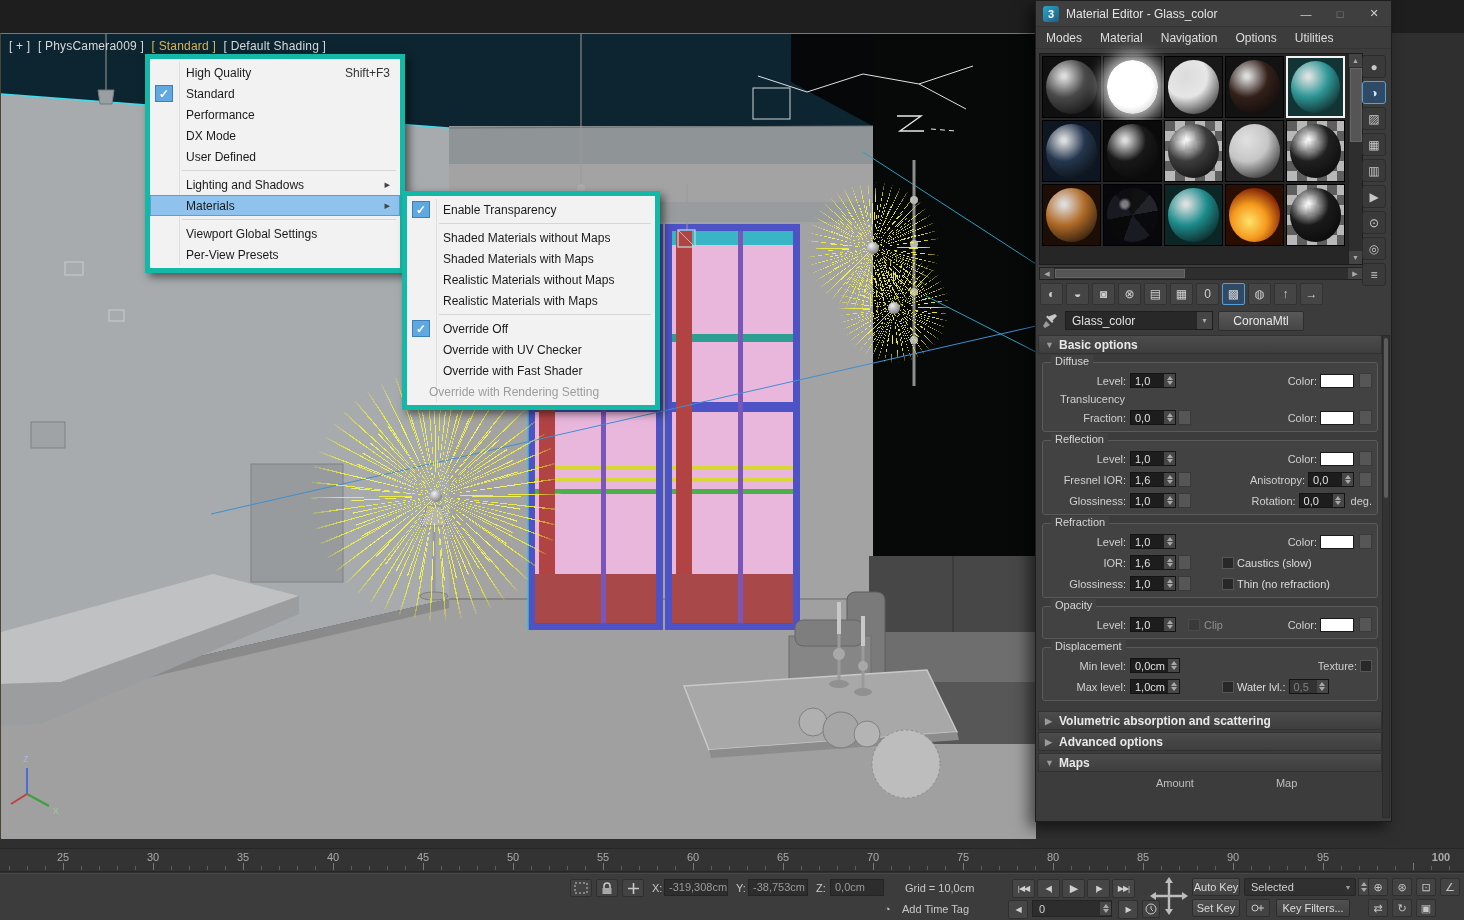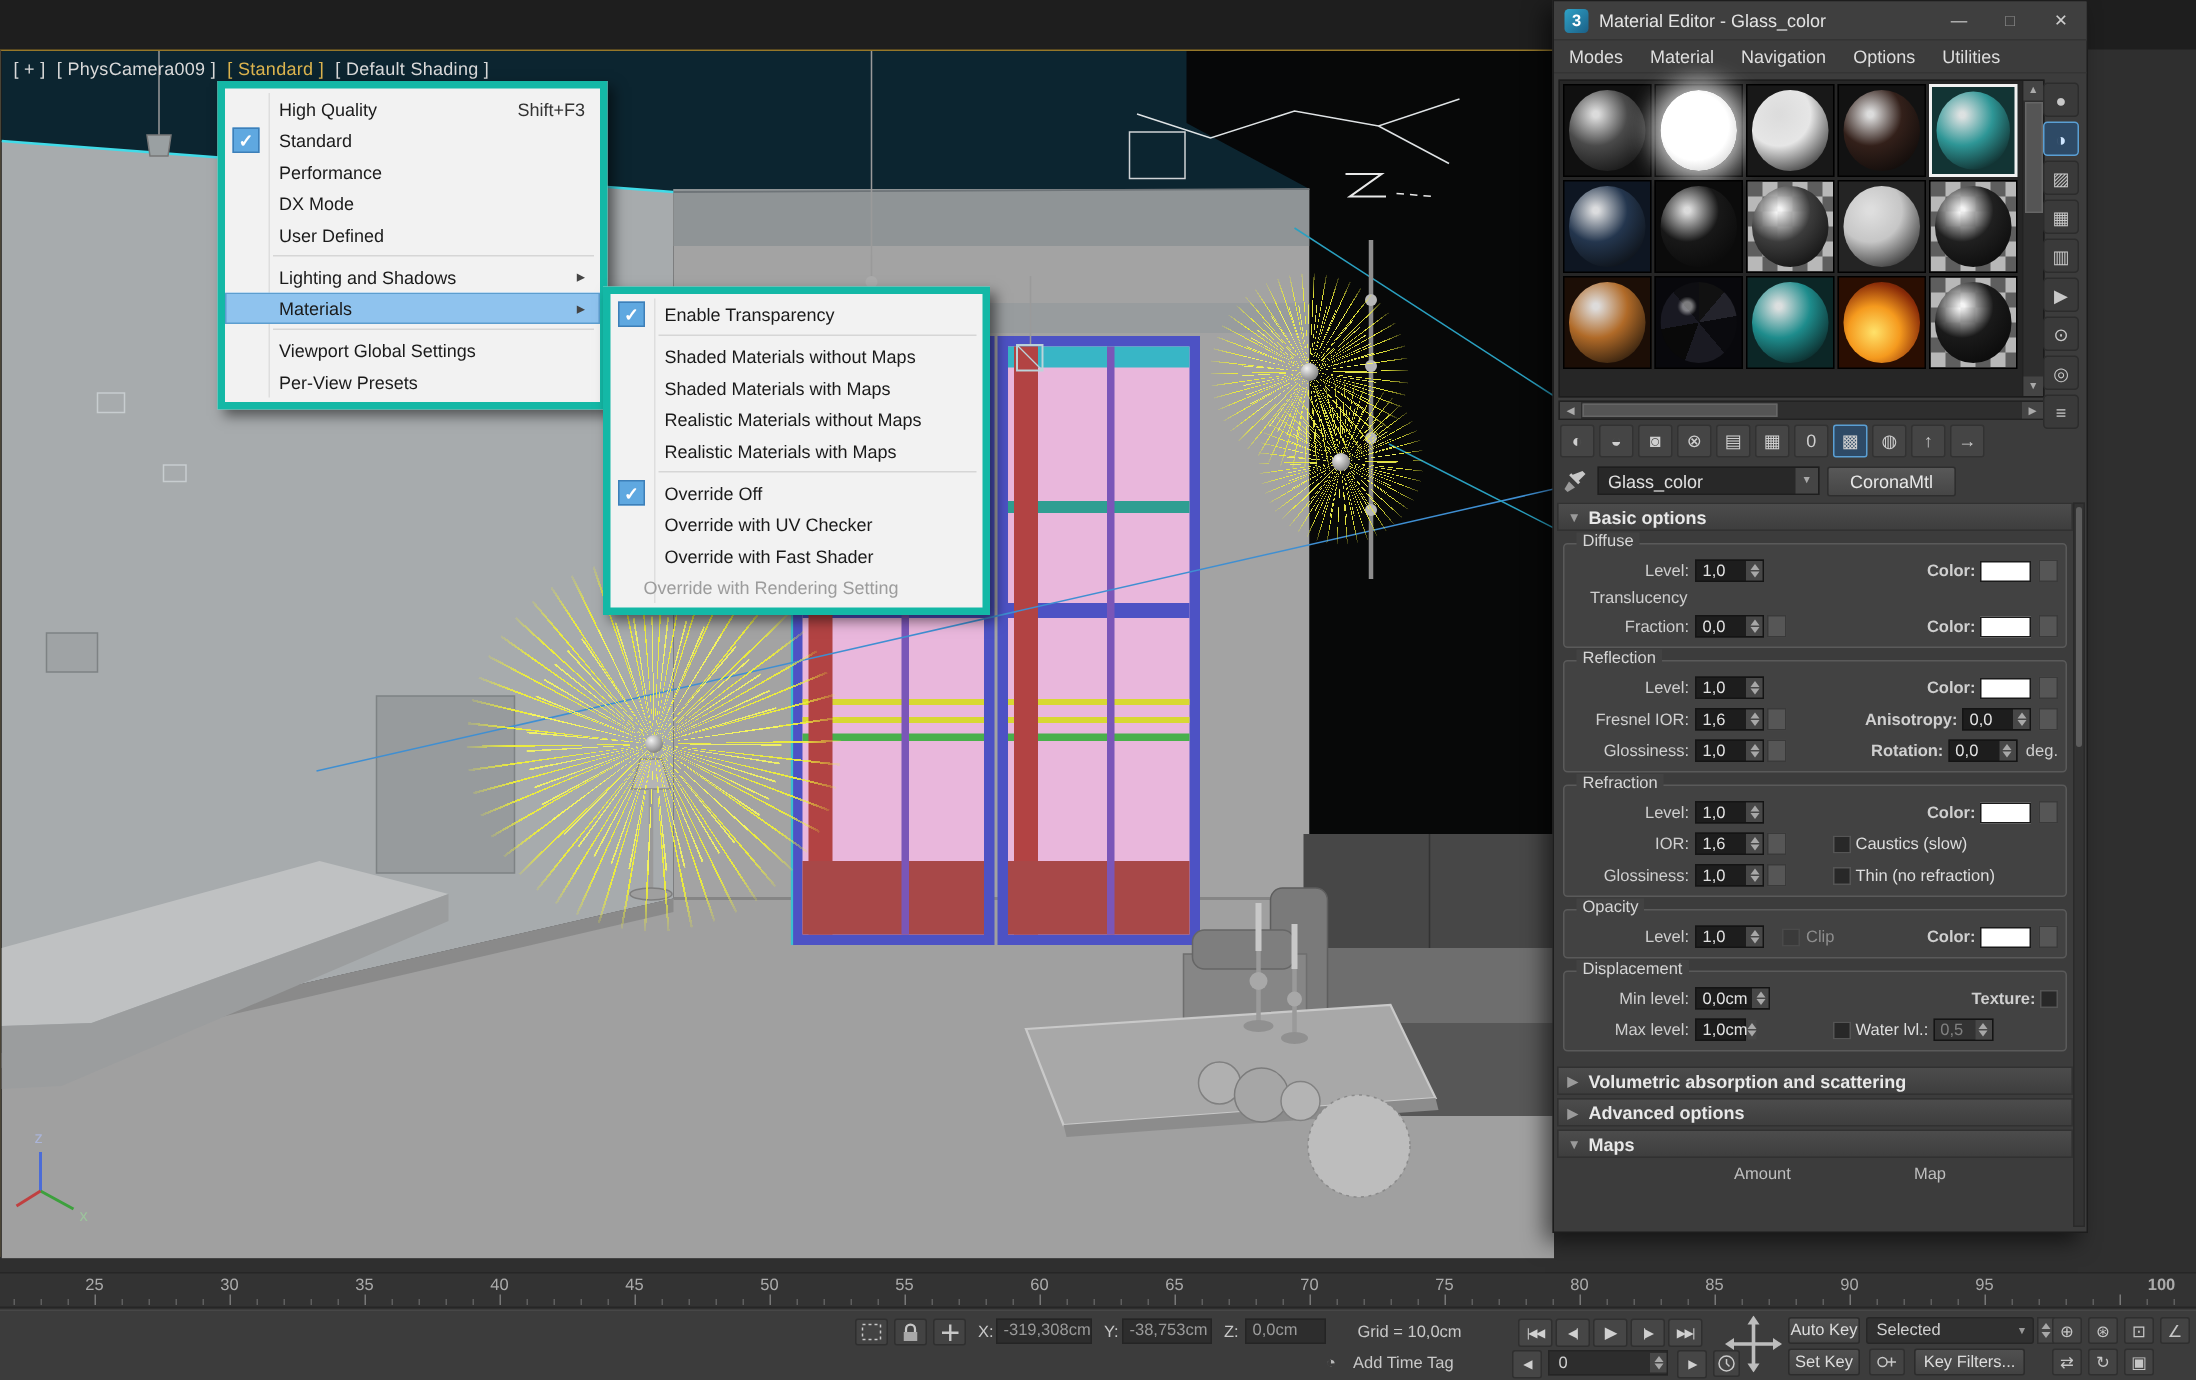--- a/index.html
+++ b/index.html
@@ -91,21 +91,21 @@
   .pscroll { position:absolute; right:1px; top:334px; bottom:3px; width:8px; background:#333; border:1px solid #2a2a2a; }
   .pscroll .pthumb { position:absolute; top:2px; left:1px; width:4px; height:160px; background:#5d5d5d; border-radius:2px; }
 
   .rhead { height:19px; background:linear-gradient(#4c4c4c,#3e3e3e); border:1px solid #313131; display:flex; align-items:center;
            gap:6px; padding-left:6px; font-weight:bold; color:#e8e8e8; font-size:12px; margin-bottom:2px; cursor:pointer; }
   .rarrow { color:#9a9a9a; font-size:9px; width:8px; }
   .pgroup { position:relative; border:1px solid #5a5a5a; border-radius:3px; background:#424242; margin:8px 4px 4px 4px; padding:7px 5px 3px 3px; }
   .gtitle { position:absolute; top:-8px; left:8px; background:#424242; padding:0 4px; font-size:11px; color:#d6d6d6; }
   .prow { display:flex; align-items:center; height:21px; font-size:11px; }
   .plabel { width:84px; text-align:right; padding-right:4px; color:#cfcfcf; }
-  .rlab { width:62px; text-align:right; color:#cfcfcf;font-weight:bold; }
+  .rlab { width:62px; text-align:right; color:#cfcfcf; }
   .spin { width:46px; height:15px; background:#1d1d1d; border:1px solid #141414; color:#e2e2e2; display:flex; align-items:center; cursor:text; }
   .spin .sval { flex:1; padding-left:4px; font-size:11px; }
   .spin.dis { background:#333; color:#808080; }
   .spin.dis .sval { color:#808080; }
   .sarr { width:11px; height:13px; background:#474747; display:flex; flex-direction:column; align-items:center; justify-content:center; gap:1px; cursor:pointer; }
   .sarr i { display:block; width:0; height:0; border-left:3px solid transparent; border-right:3px solid transparent; }
   .sarr i.up { border-bottom:4px solid #a8a8a8; }
   .sarr i.dn { border-top:4px solid #a8a8a8; }
   .mapbtn { width:13px; height:15px; background:#565656; border:1px solid #3a3a3a; margin-left:2px; cursor:pointer; }
   .cswatch { width:34px; height:14px; background:#fff; border:1px solid #1a1a1a; cursor:pointer; }
@@ -673,21 +673,21 @@
                 <i class="dn"></i>
               </span>
             </span>
           <span class="rgt">
             <span class="rlab">Texture:</span>
             <span class="chk"></span>
           </span>
         </div>
         <div class="prow">
           <span class="plabel">Max level:</span>
-          <span class="spin" style="width:34px;">
+          <span class="spin" style="width:50px;">
               <span class="sval">1,0cm</span>
               <span class="sarr">
                 <i class="up"></i>
                 <i class="dn"></i>
               </span>
             </span>
           <span class="rgt left">
             <span class="chk"></span>
             <span>Water lvl.:</span>
             <span class="spin dis" style="width:40px;">

